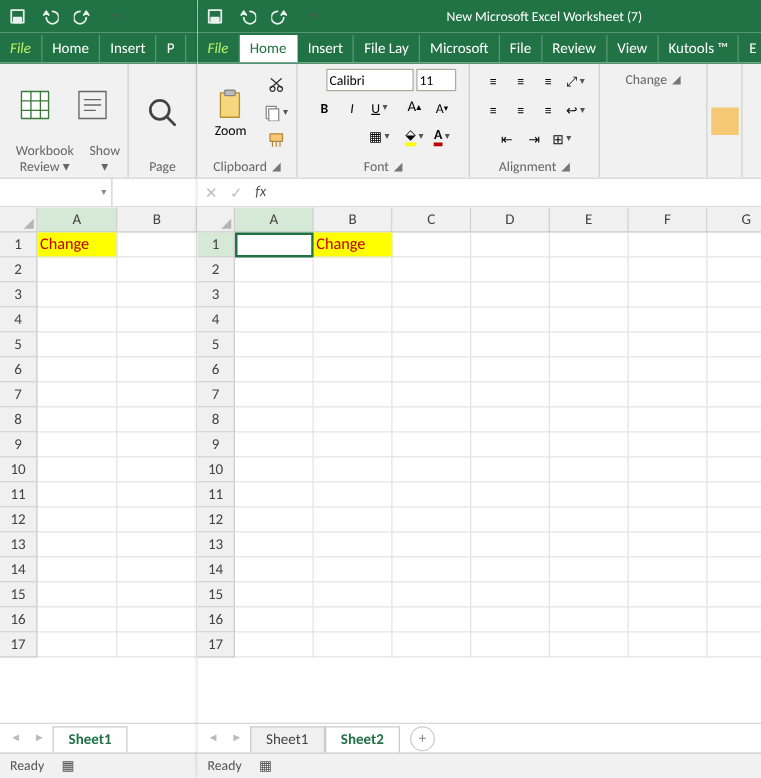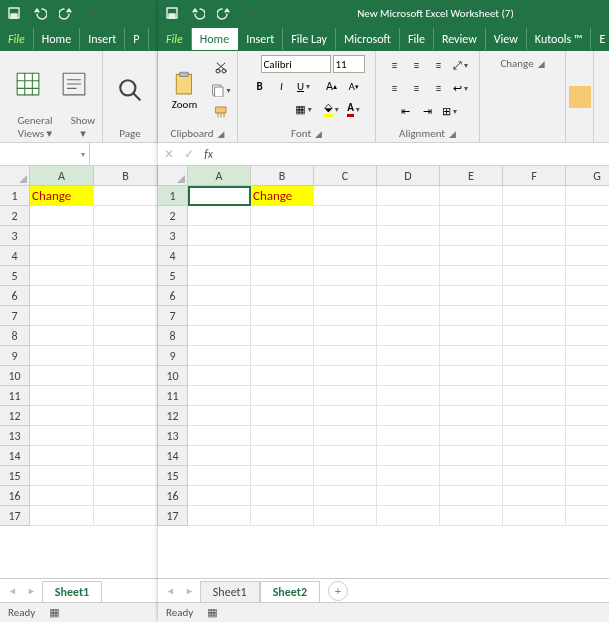--- a/index.html
+++ b/index.html
@@ -147,21 +147,21 @@
               <use href="#grid-i"></use>
             </svg>
         </div>
         <div class="vbtn">
           <svg viewBox="0 0 24 24">
               <use href="#show-i"></use>
             </svg>
         </div>
       </div>
       <div class="group-label" style="display:flex;gap:6px">
-        <span>General Views ▾</span>
+        <span>Workbook Review ▾</span>
         <span>Show ▾</span>
       </div>
     </div>
     <div class="group">
       <div class="group-body">
         <div class="vbtn">
           <svg viewBox="0 0 24 24">
               <use href="#zoom-i"></use>
             </svg>
         </div>

